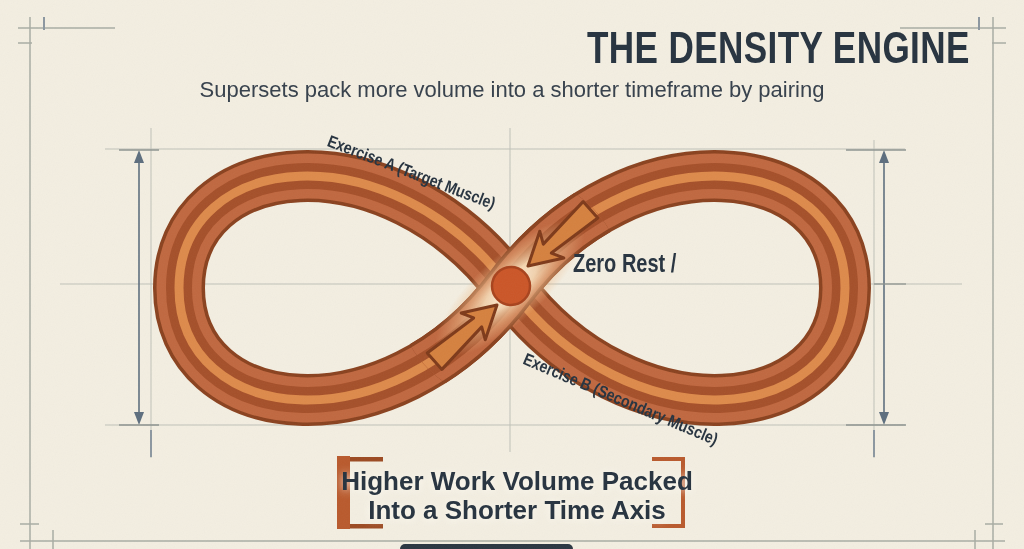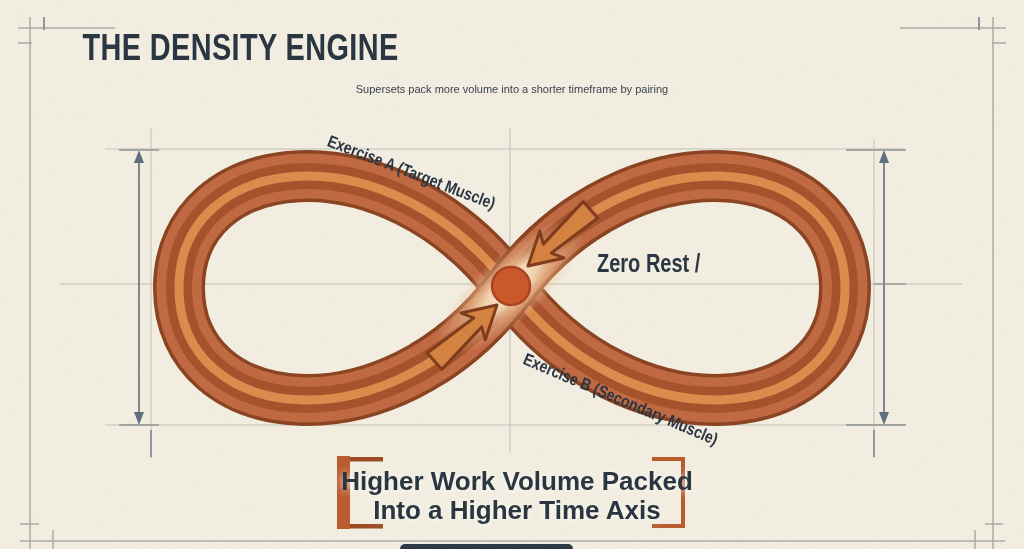--- a/index.html
+++ b/index.html
@@ -24,37 +24,37 @@
   .rb-l { fill:none; stroke: var(--ribbon_light,#dd8a4b);  stroke-width:9;  }
   .arrow { fill:#d5813f; stroke:#7e3a1a; stroke-width:3; stroke-linejoin:round; }
   .dot   { fill: var(--dot,#cb5628); stroke:#a8431d; stroke-width:2.5; }
   .bracket-bar  { fill: var(--accent,#b95a2d); }
   .bracket-arm  { fill:#9c4a22; }
   .bracket-line { stroke: var(--accent,#b95a2d); stroke-width:4; fill:none; }
   .bottom-bar   { fill: var(--ink,#2a3642); }
 
   
   .title {
-    position:absolute; top:25px; left:0; right:0; text-align:left;
-    font-size:37px; font-weight:bold; line-height:46px; letter-spacing:0.5px;padding-left:38px;
+    position:absolute; top:25px; left:0; right:0; text-align:right;
+    font-size:45px; font-weight:bold; line-height:46px; letter-spacing:0.5px;
   }
   .cond { display:inline-block; transform:scaleX(.78); transform-origin:center; white-space:nowrap; }
   .subtitle {
     position:absolute; top:78px; left:0; right:0; text-align:center;
-    font-size:11px; line-height:23px; color: var(--subtitle_ink,#39434e);
+    font-size:22px; line-height:23px; color: var(--subtitle_ink,#39434e);
   }
   .loop-label {
     position:absolute; font-weight:bold; font-size:17px; white-space:nowrap;
     transform-origin:left center;
   }
   .loop-label .cond-l { display:inline-block; transform:scaleX(.83); transform-origin:left center; white-space:nowrap; }
   .label-a { left:328px; top:131px; transform:rotate(21deg); }
   .label-b { left:524px; top:349px; transform:rotate(23deg); }
   .center-label {
-    position:absolute; left:597px; top:248px;
+    position:absolute; left:573px; top:248px;
     font-size:25px; font-weight:bold; line-height:30px;
   }
   .center-label .cond-l { display:inline-block; transform:scaleX(.8); transform-origin:left center; white-space:nowrap; }
   .footer-label {
     position:absolute; left:0; right:0; top:467px; text-align:center;
     font-size:26px; font-weight:bold; line-height:28.5px;
     text-shadow:0 1px 8px rgba(255,253,245,.9);
     padding-left:10px;
   }
 </style>
@@ -171,16 +171,16 @@
   <div class="loop-label label-b">
     <span class="cond-l">Exercise B (Secondary Muscle)</span>
   </div>
 
   <div class="center-label">
     <div><span class="cond-l">Zero Rest /</span></div>
   </div>
 
   <div class="footer-label">
     <div>Higher Work Volume Packed</div>
-    <div>Into a Higher Time Axis</div>
+    <div>Into a Shorter Time Axis</div>
   </div>
 
 </div>
 
 </body></html>

